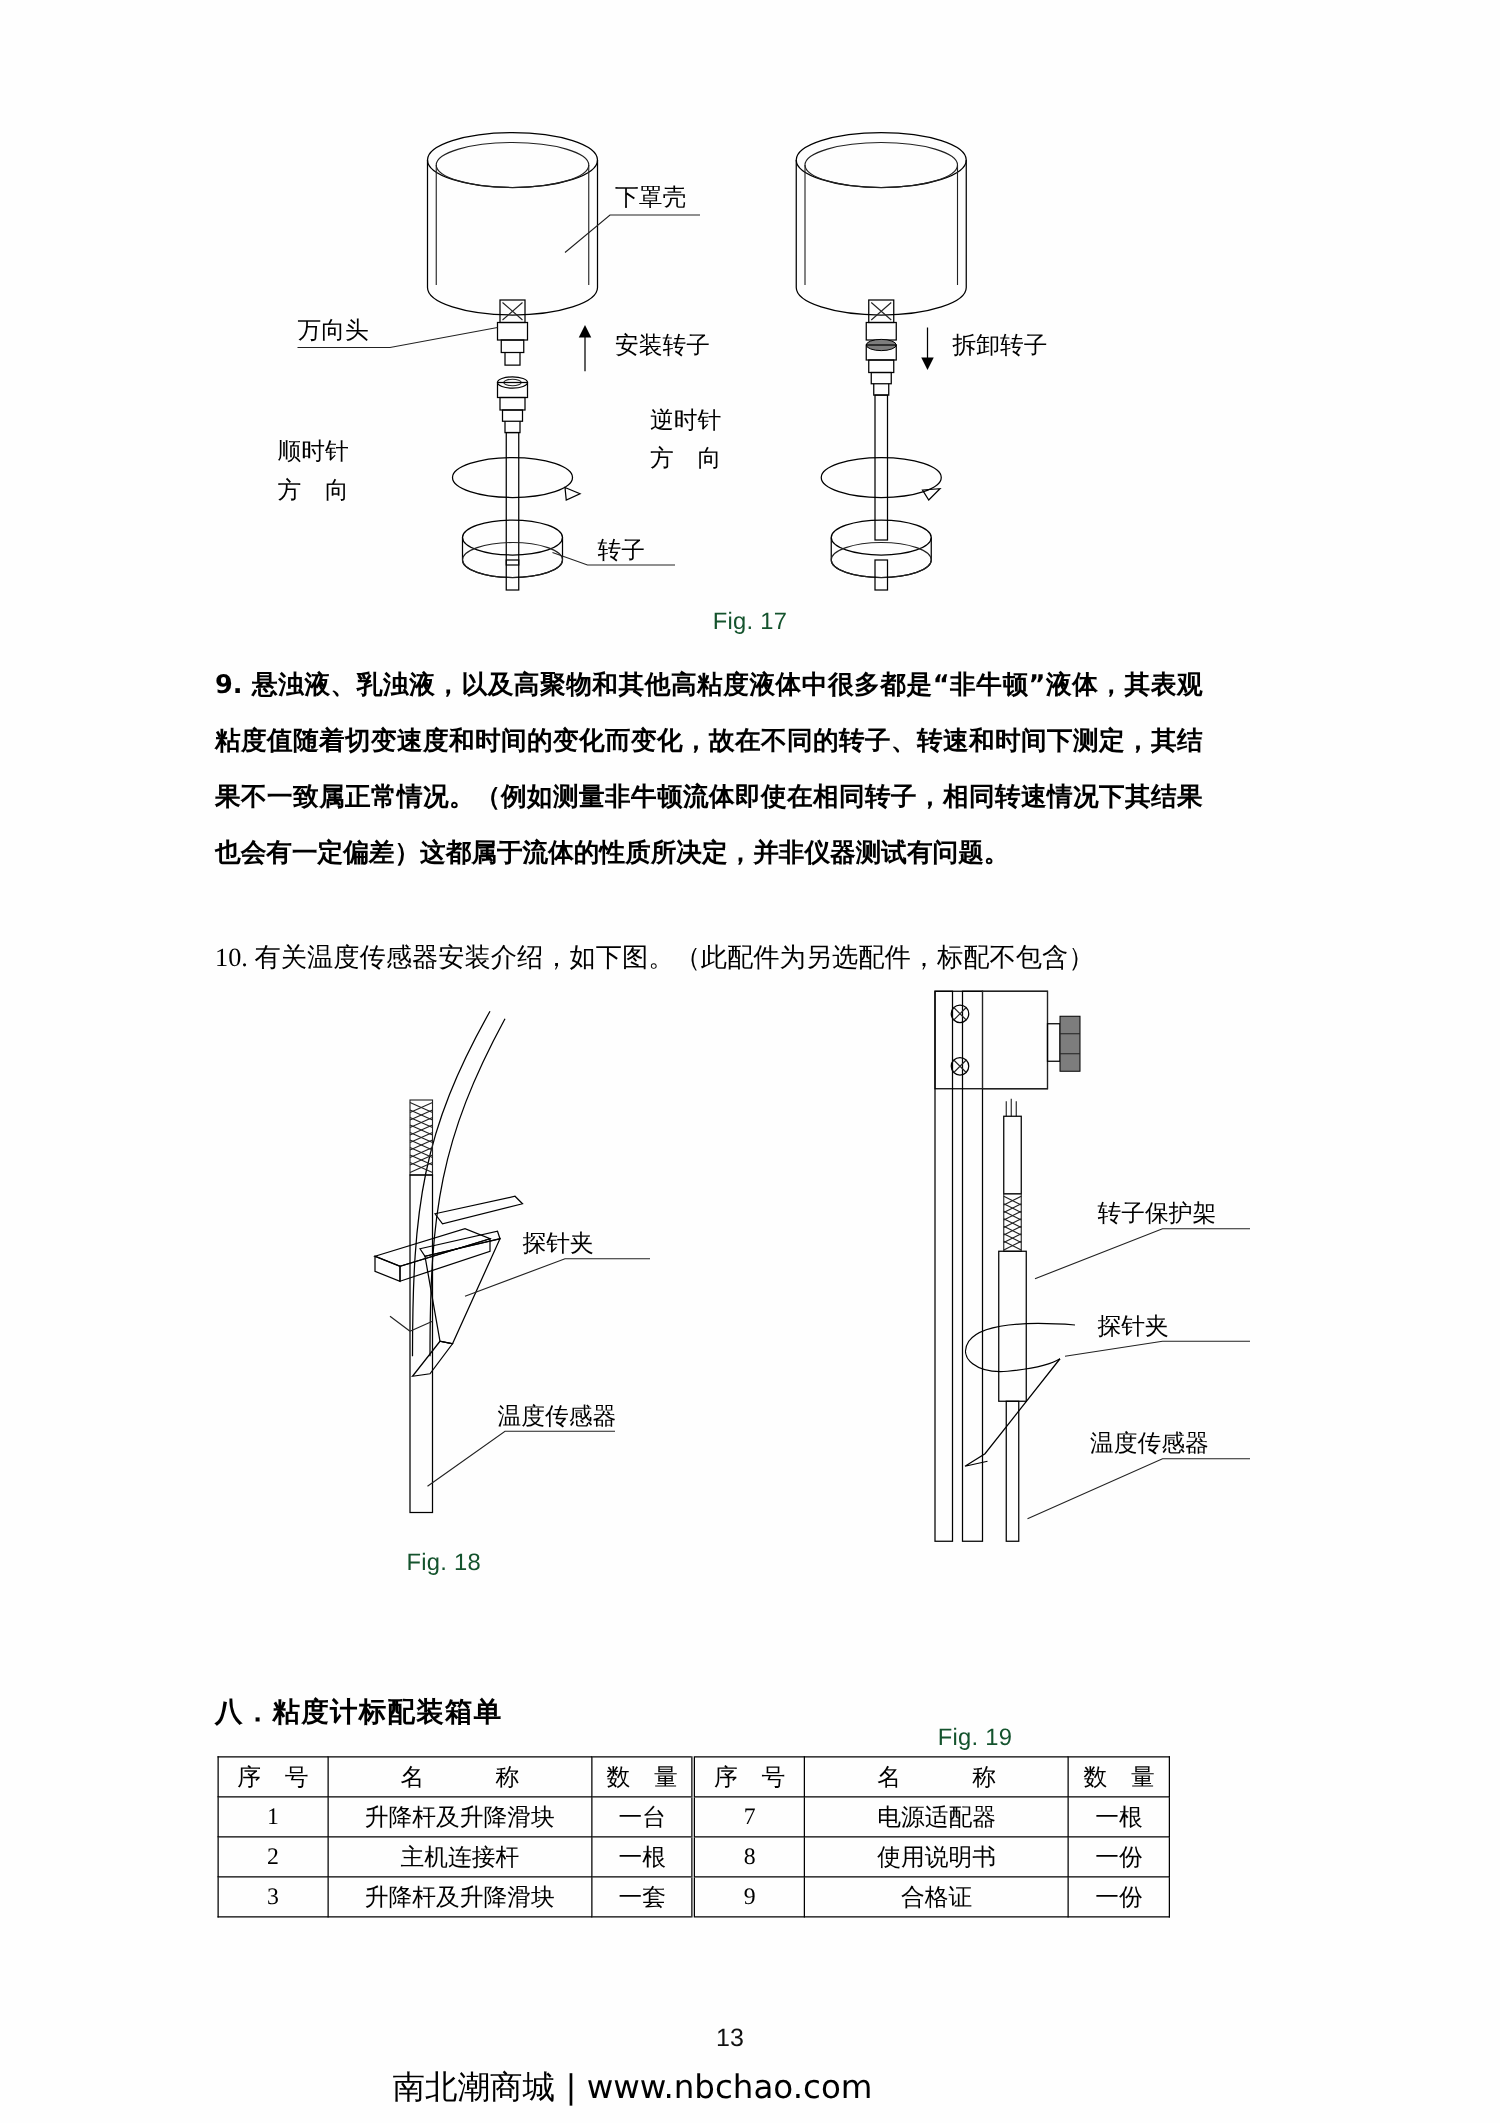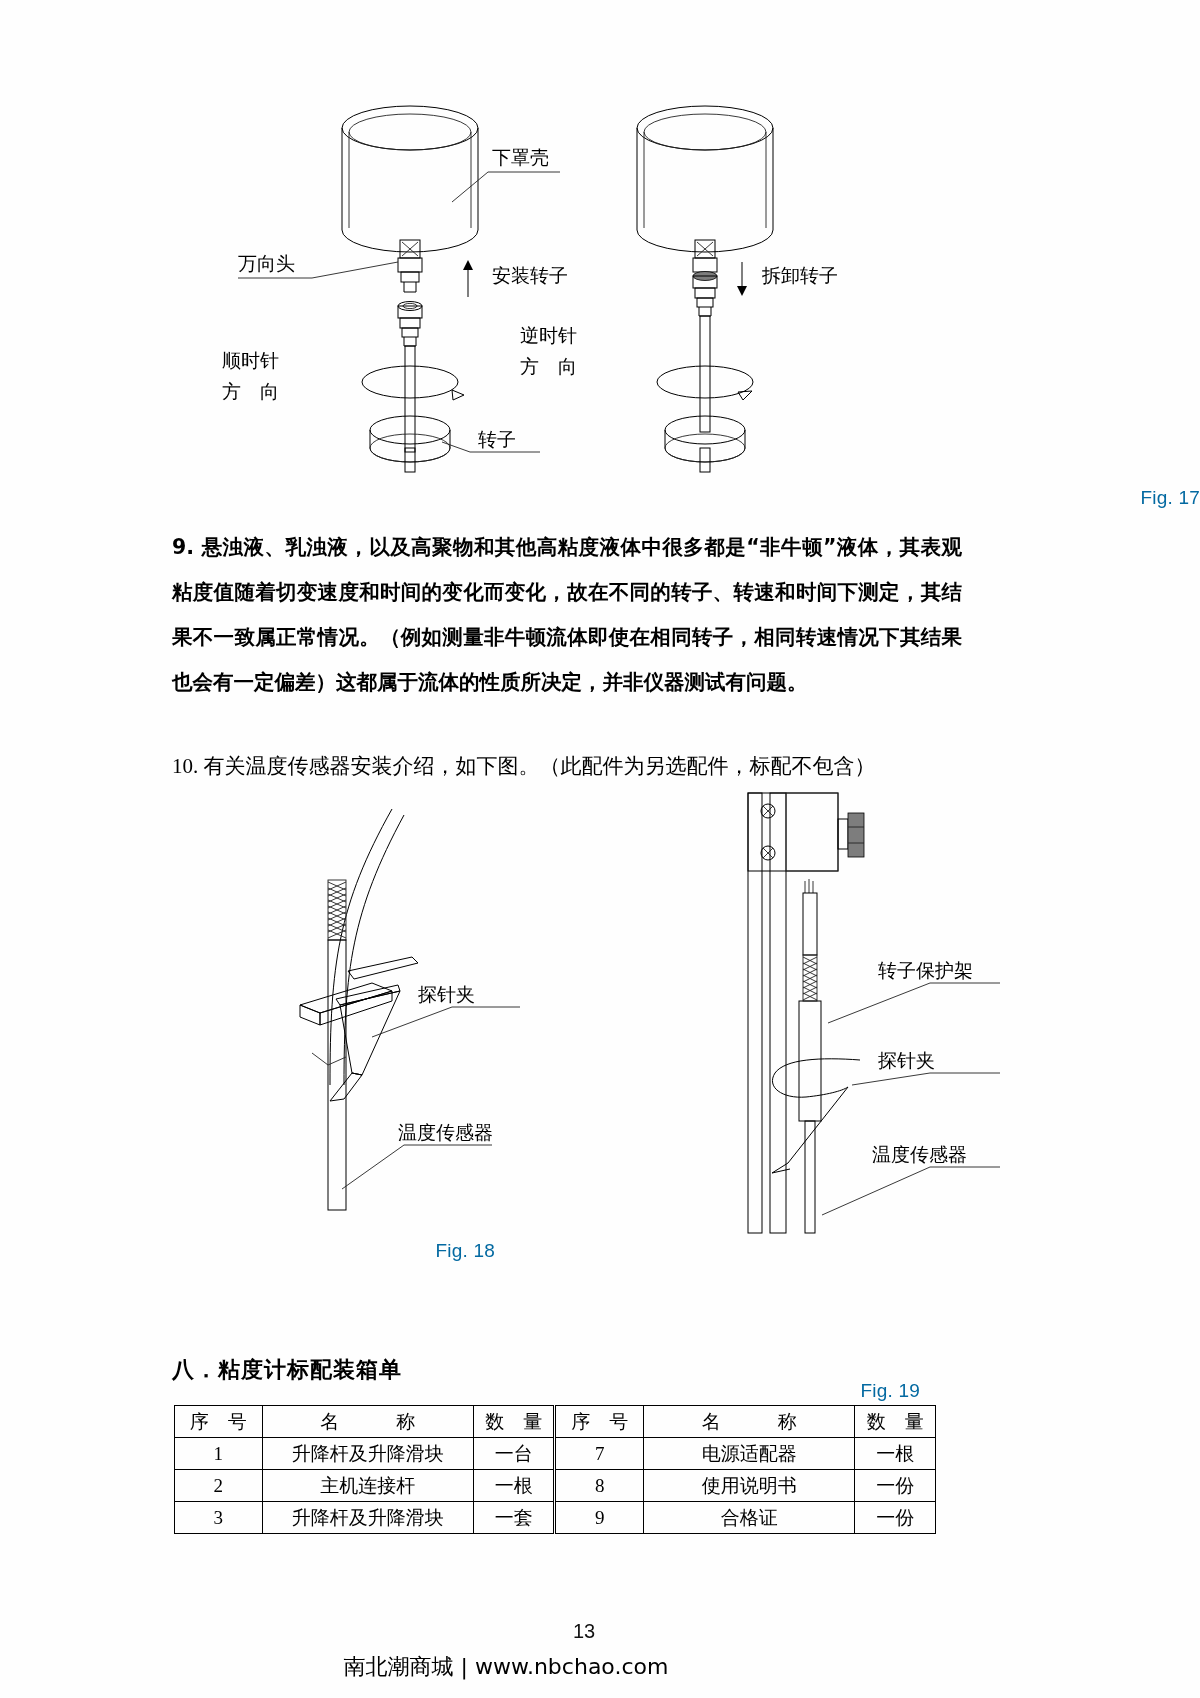--- a/index.html
+++ b/index.html
@@ -25,25 +25,25 @@
   #fig17-area {
     position: absolute;
     left: 0;
     top: 70px;
     width: 963px;
     height: 440px;
   }
   #fig17-svg { display:block; }
 
   .fig-caption {
-    text-align: right;
+    text-align: center;
     font-family: "Liberation Sans", "DejaVu Sans", sans-serif;
     font-size: 19px;
     letter-spacing: .2px;
-    color: #0369a1;
+    color: #14532d;
   }
   #fig17-caption {
     position: absolute;
     left: 0;
     top: 487px;
     width: 1200px;
   }
 
   
   #para9 {
@@ -141,21 +141,21 @@
     font-size: 20px;
     color: #111;
   }
   #footer-brand {
     position: absolute;
     left: 0;
     top: 1652px;
     width: 1012px;
     text-align: center;
     font-family: "DejaVu Sans", "Liberation Sans", sans-serif;
-    font-size: 22px;
+    font-size: 26px;
     color: #000;
   }
 
   
   svg text {
     font-family: "Liberation Serif", "DejaVu Serif", serif;
     fill: #000;
   }
   .lbl { font-size: 19px; }
   .ln  { stroke: #000; stroke-width: 1; fill: none; }

